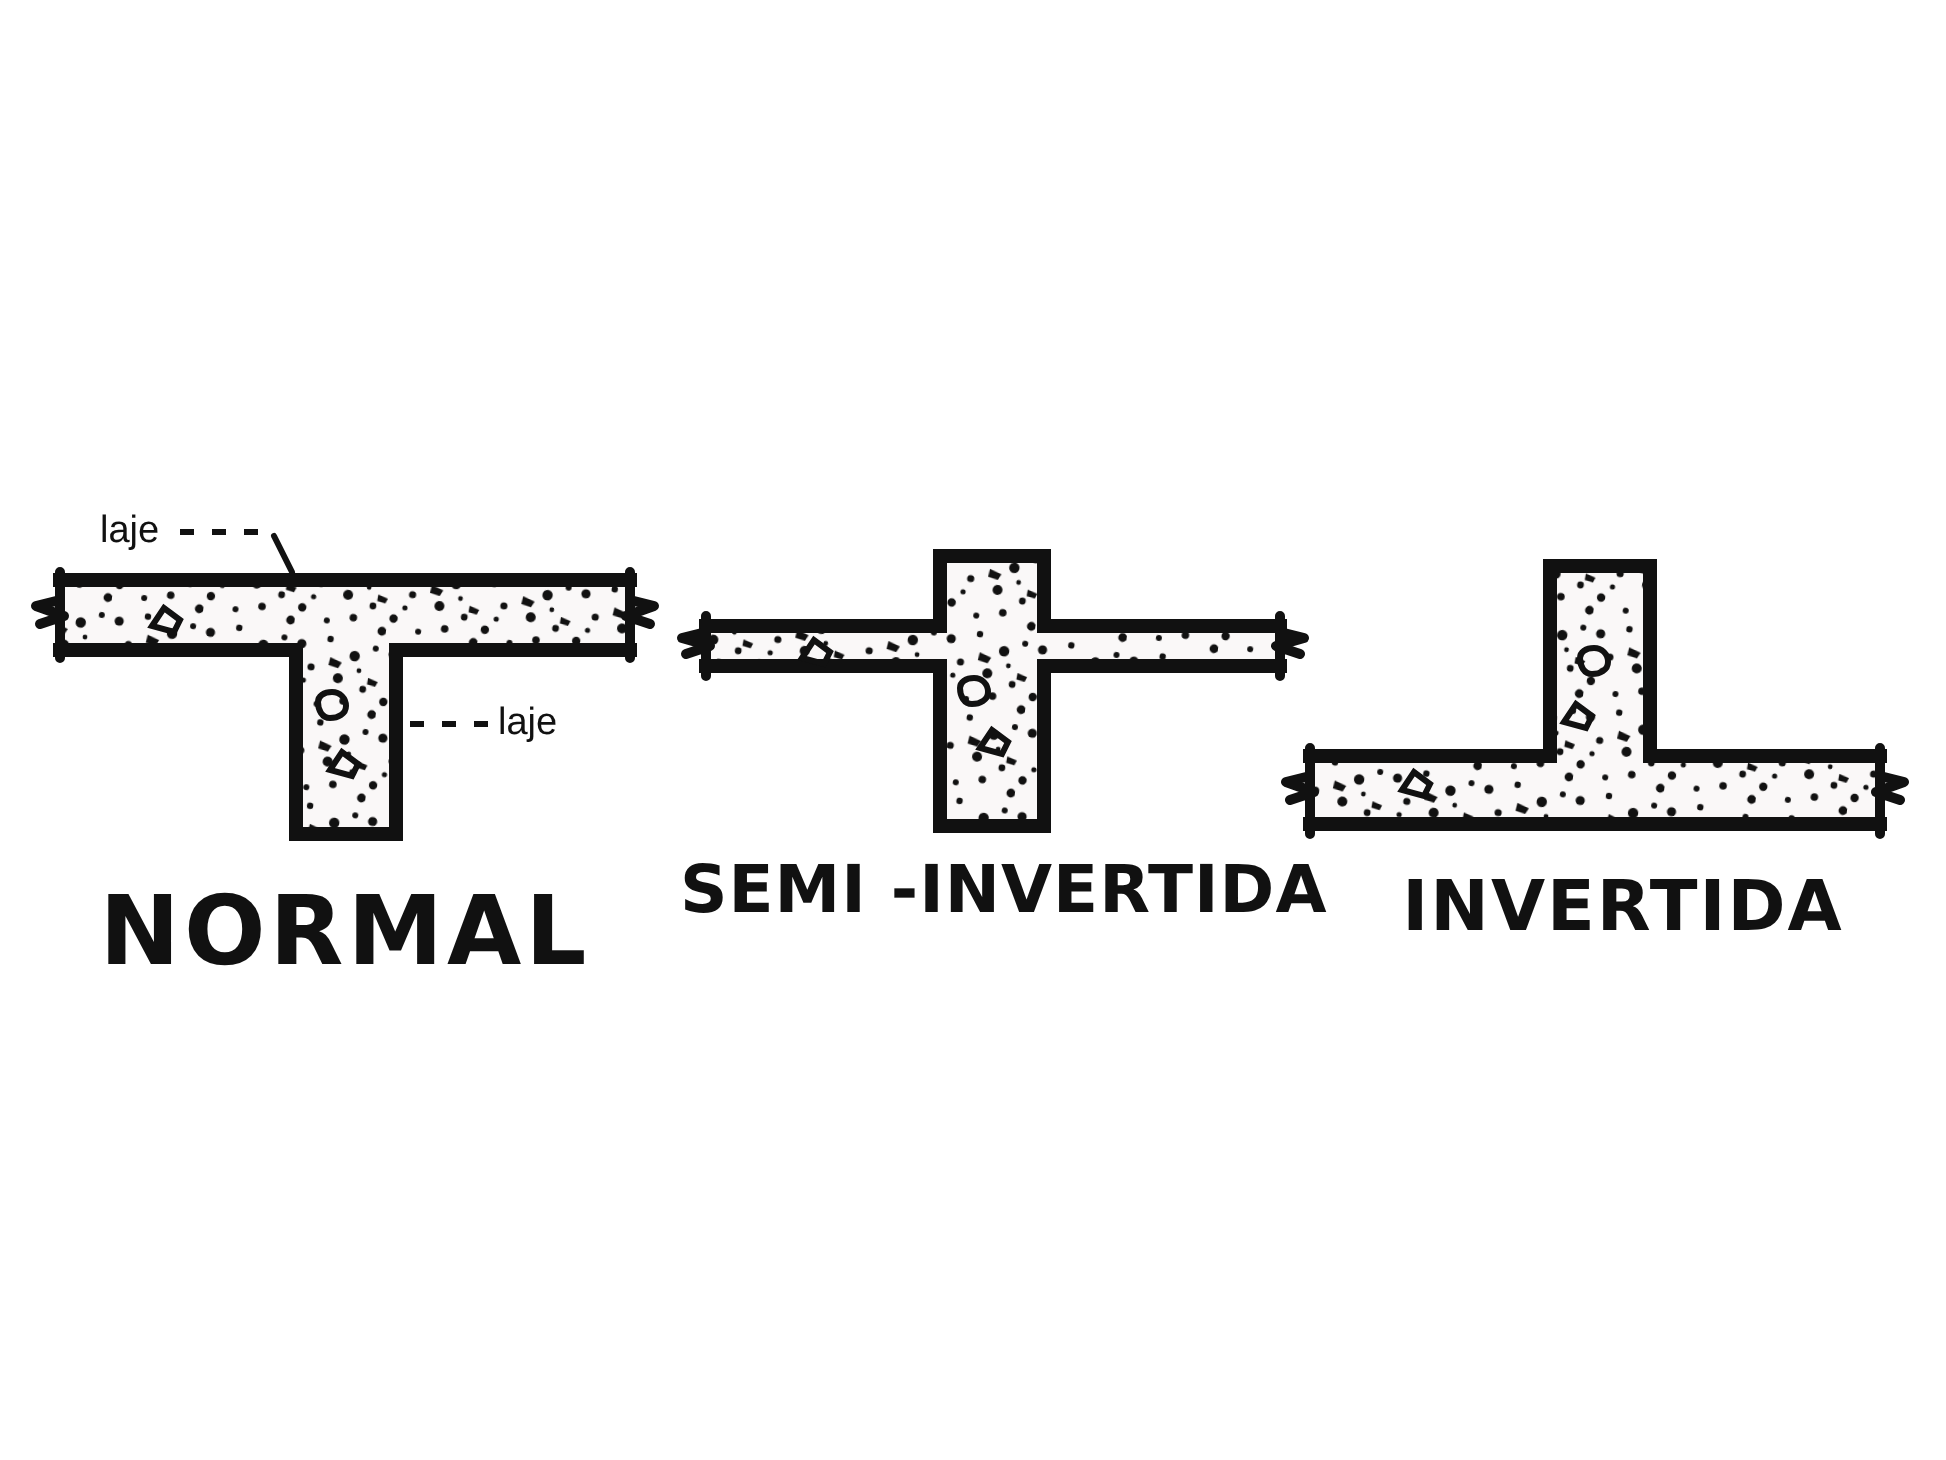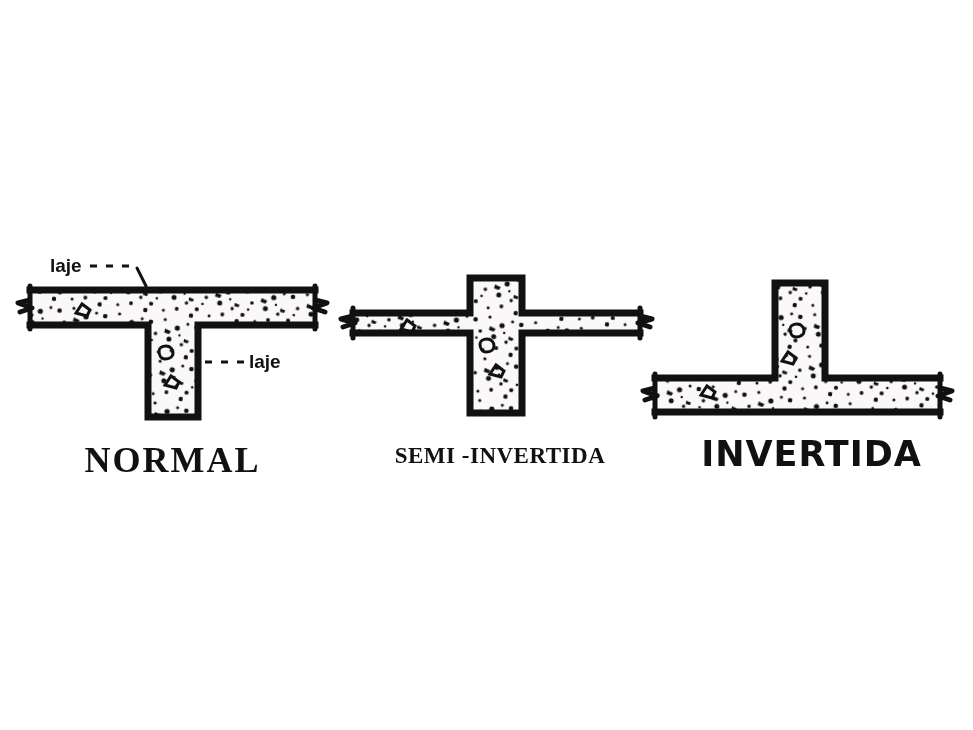--- a/index.html
+++ b/index.html
@@ -38,43 +38,41 @@
     color: #111111;
     letter-spacing: 0.5px;
     white-space: nowrap;
     text-align: center;
     line-height: 1;
   }
   .caption-normal {
     left: 0px;
     top: 442px;
     width: 345px;
-    font-size: 36px;
+    font-size: 48px;
     letter-spacing: 2px;
-    font-family: Liberation Serif, serif;
   }
   .caption-semi {
     left: 340px;
-    top: 444px;
+    top: 428px;
     width: 320px;
-    font-size: 23px;
+    font-size: 33px;
     letter-spacing: 0.5px;
-    font-family: Liberation Serif, serif;
   }
   .caption-invertida {
     left: 650px;
     top: 437px;
     width: 323px;
     font-size: 35px;
     letter-spacing: 1px;
   }
   .annot {
     position: absolute;
     font-family: "Liberation Sans", sans-serif;
-    font-weight: bold;
+    font-weight: normal;
     color: #111111;
     font-size: 19px;
     white-space: nowrap;
     line-height: 1;
   }
   .annot-laje { left: 50px; top: 256px; }
   .annot-viga { left: 249px; top: 352px; }
 </style>
 </head>
 <body>

